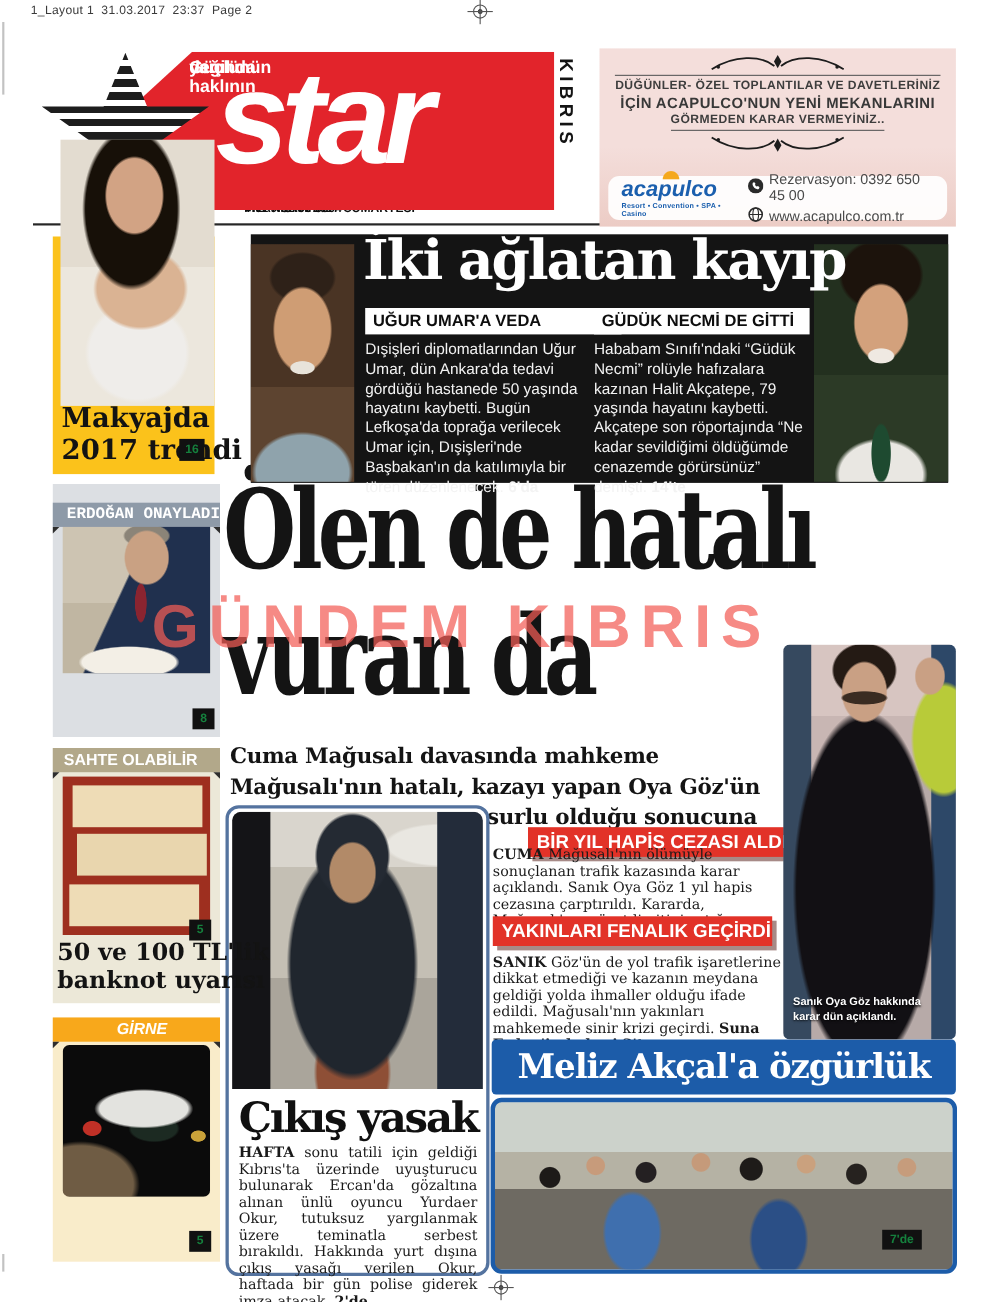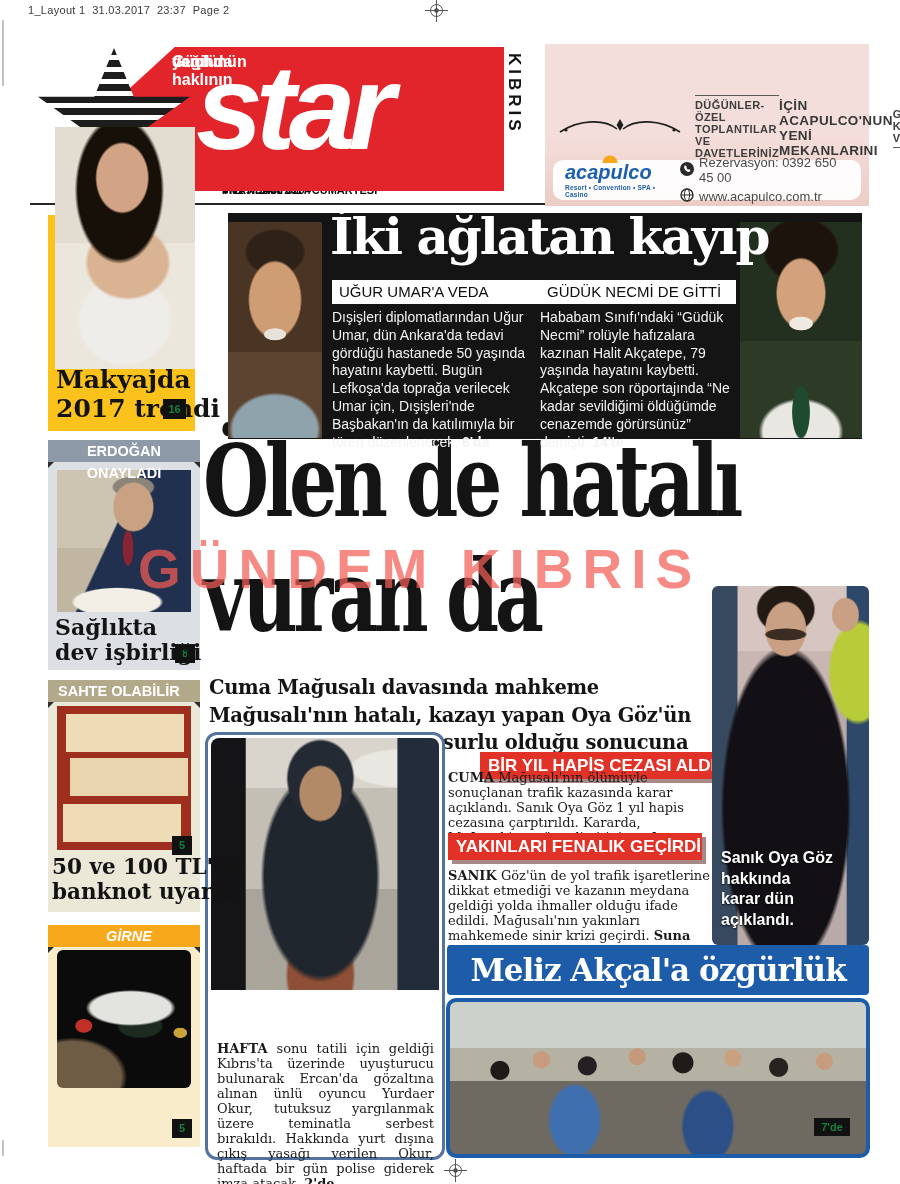--- a/index.html
+++ b/index.html
@@ -33,21 +33,21 @@
   .star-word{left:196px;top:44px;width:304px;color:#fff;font-style:italic;font-weight:bold;
              font-size:120px;line-height:1.05;letter-spacing:-7px;z-index:2;}
   .kibris{left:504px;top:53px;height:134px;writing-mode:vertical-rl;text-orientation:mixed;
           font-weight:bold;font-size:17px;letter-spacing:4px;color:#131313;}
   .dateline{left:222px;top:184px;width:323px;display:flex;justify-content:space-between;
             font-weight:bold;font-size:11px;color:#101010;white-space:nowrap;}
 
   
   .ad-box{left:545px;top:44px;width:324px;height:162px;box-sizing:border-box;
           background:linear-gradient(180deg,#f4dedb 0 55%,#ecccc5);
-          display:flex;flex-direction:row;align-items:center;padding-top:3px;}
+          display:flex;flex-direction:column;align-items:center;padding-top:3px;}
   .ad-orn{height:20px;margin-top:1px;}
   .orn-flip{transform:scaleY(-1);}
   .ad-l1{font-size:11px;font-weight:bold;color:#3d3d3d;letter-spacing:.4px;border-top:1px solid #5a5a5a;padding-top:3px;}
   .ad-l2{font-size:13.5px;font-weight:bold;color:#383838;letter-spacing:.4px;margin-top:2px;}
   .ad-l3{font-size:11px;font-weight:bold;color:#3d3d3d;letter-spacing:.4px;margin-top:2px;
          border-bottom:1px solid #5a5a5a;padding-bottom:3px;}
   .ad-strip{left:8px;right:8px;bottom:6px;height:40px;background:rgba(255,255,255,.93);
             border-radius:10px;display:flex;align-items:center;gap:14px;padding:0 12px;box-sizing:border-box;}
   .acapulco-logo{position:relative;font-style:italic;font-weight:bold;font-size:20px;color:#1b5fae;line-height:1;}
   .acapulco-sun{position:absolute;width:18px;height:9px;top:-8px;left:36px;
@@ -68,21 +68,21 @@
       radial-gradient(50px 40px at 50% 96%,#8fa3ac 0 84%,transparent 92%),
       linear-gradient(180deg,#4a3424 0 60%,#5d4430 60%);}
   .obit-photo-r{left:740px;top:222px;width:122px;height:216px;z-index:2;
     background:
       radial-gradient(14px 8px at 50% 47%,#efe9e2 0 80%,transparent 90%),
       radial-gradient(28px 40px at 50% 33%,#d3a17c 0 84%,transparent 90%),
       radial-gradient(42px 36px at 50% 13%,#1c130c 0 84%,transparent 92%),
       radial-gradient(10px 30px at 50% 88%,#1e4a30 0 84%,transparent 92%),
       radial-gradient(46px 36px at 50% 97%,#e9e7e2 0 82%,transparent 92%),
       linear-gradient(180deg,#23301f 0 55%,#2c3a26 55%);}
-  .obit-label{background:#fff;color:#0d0d0d;font-weight:normal;font-size:15px;height:20px;line-height:20px;
+  .obit-label{background:#fff;color:#0d0d0d;font-weight:bold;font-size:15px;height:20px;line-height:20px;
               padding:2px 7px;box-sizing:content-box;white-space:nowrap;z-index:2;}
   .obit-label1{left:332px;top:280px;width:219px;}
   .obit-label2{left:540px;top:280px;width:182px;}
   .obit-body{color:#f3f3f3;font-size:14px;line-height:17.8px;z-index:2;}
   .obit-body1{left:332px;top:309px;width:204px;}
   .obit-body2{left:540px;top:309px;width:198px;}
   .bold{font-weight:bold;}
 
   
   .hl{font-family:"DejaVu Serif",serif;font-weight:bold;color:#141414;font-size:100px;line-height:1;
@@ -99,21 +99,21 @@
     background:
       radial-gradient(24px 7px at 47% 13.5%,#3a2c22 0 80%,transparent 90%),
       radial-gradient(24px 32px at 47% 12%,#c9a084 0 82%,transparent 88%),
       radial-gradient(33px 28px at 47% 6.5%,#241a14 0 84%,transparent 90%),
       radial-gradient(70px 175px at 47% 62%,#121014 0 88%,transparent 93%),
       radial-gradient(16px 20px at 85% 8%,#c9a084 0 80%,transparent 88%),
       radial-gradient(34px 60px at 93% 24%,#b8cb39 0 80%,transparent 88%),
       linear-gradient(90deg,#36495f 0 16%,transparent 16.5%),
       linear-gradient(270deg,#2d4868 0 14%,transparent 14.5%),
       linear-gradient(180deg,#d7c5c1 0 18%,#c8b6b3 18% 32%,#b7aaa8 32%);}
-  .oya-caption{left:9px;bottom:14px;color:#fff;font-weight:bold;font-size:16px;line-height:1.3;
+  .oya-caption{left:9px;bottom:14px;color:#fff;font-weight:bold;font-size:10px;line-height:1.3;
                text-shadow:0 1px 2px rgba(0,0,0,.85);}
   .oya-caption span{display:block;}
 
   
   .red-label{background:#e23228;color:#fff;font-weight:bold;font-size:17px;height:23px;line-height:23px;
              padding:2px 8px;box-shadow:4px 4px 0 rgba(80,22,16,.5);white-space:nowrap;}
   .rl1{left:448px;top:752px;width:250px;margin-left:32px;}
   .rl2{left:448px;top:833px;width:238px;}
   .story-body{font-family:"DejaVu Serif",serif;font-size:13px;line-height:15px;color:#1a1a1a;}
   .sb1{left:448px;top:770px;width:268px;}
@@ -130,21 +130,21 @@
       radial-gradient(circle 10px at 33% 42%,#242022 0 9px,transparent 10px),
       radial-gradient(circle 9px at 45% 36%,#c59a7a 0 8px,transparent 9px),
       radial-gradient(circle 11px at 56% 40%,#1e1b19 0 10px,transparent 11px),
       radial-gradient(circle 9px at 68% 37%,#caa17e 0 8px,transparent 9px),
       radial-gradient(circle 10px at 79% 43%,#26221f 0 9px,transparent 10px),
       radial-gradient(circle 9px at 90% 39%,#c69c7c 0 8px,transparent 9px),
       radial-gradient(30px 42px at 30% 78%,#3f6fae 0 80%,transparent 90%),
       radial-gradient(30px 42px at 62% 82%,#2b4f86 0 80%,transparent 90%),
       linear-gradient(180deg,#ccd2cb 0 30%,#b5b2a4 30% 52%,#6e6a62 52%);}
   .page-badge{background:#111;color:#15803d;font-weight:bold;font-size:11px;text-align:center;}
-  .protest-badge{right:16px;bottom:18px;width:36px;height:18px;line-height:18px;}
+  .protest-badge{right:28px;bottom:18px;width:36px;height:18px;line-height:18px;}
 
   
   .exit-box{left:205px;top:732px;width:240px;height:428px;border:3px solid #54739f;border-radius:12px;
             background:#fff;box-sizing:border-box;}
   .exit-photo{left:3px;top:3px;width:228px;height:252px;border-radius:8px 8px 0 0;
     background:
       radial-gradient(26px 34px at 48% 22%,#b28a68 0 78%,transparent 84%),
       radial-gradient(40px 46px at 48% 16%,#242a33 0 80%,transparent 86%),
       radial-gradient(65px 115px at 48% 55%,#20262e 0 86%,transparent 92%),
       radial-gradient(40px 60px at 48% 94%,#8e4f36 0 80%,transparent 88%),
@@ -171,21 +171,21 @@
     background:
       radial-gradient(30px 40px at 48% 21%,#d2a384 0 84%,transparent 90%),
       radial-gradient(52px 86px at 46% 26%,#171008 0 80%,transparent 86%),
       radial-gradient(48px 42px at 52% 56%,#dab393 0 82%,transparent 90%),
       radial-gradient(52px 50px at 50% 80%,#efedea 0 84%,transparent 92%),
       linear-gradient(180deg,#e3dcd0 0 48%,#ece7dd 48%);}
   .makeup-title{left:56px;top:366px;font-size:25px;}
   .makeup-badge{left:163px;top:399px;width:23px;height:20px;line-height:20px;z-index:6;}
 
   .erdogan-box{left:48px;top:440px;width:152px;height:230px;background:#dcdfe3;}
-  .erdogan-ribbon{left:48px;top:440px;width:152px;background:#8e9aa8;text-align:center;}
+  .erdogan-ribbon{left:48px;top:457px;width:152px;background:#8e9aa8;text-align:right;font-family:Liberation Mono, monospace;}
   .erdogan-photo{left:57px;top:470px;width:134px;height:142px;
     background:
       radial-gradient(23px 28px at 57% 26%,#c9a183 0 84%,transparent 90%),
       radial-gradient(24px 12px at 57% 12%,#8b8478 0 82%,transparent 90%),
       radial-gradient(6px 20px at 53% 55%,#8a2430 0 84%,transparent 92%),
       radial-gradient(50px 16px at 45% 93%,#f3efe6 0 85%,transparent 92%),
       linear-gradient(115deg,transparent 0 42%,#20304e 43%),
       linear-gradient(180deg,#cdc4b2 0 55%,#c0b6a2 55%);}
   .erdogan-title{left:55px;top:615px;font-size:22px;}
   .erdogan-badge{left:175px;top:644px;width:20px;height:19px;line-height:19px;}
@@ -302,24 +302,20 @@
   <div class="salma-photo" data-name="celebrity-photo"></div>
   <div class="serif-title makeup-title" data-name="makeup-story-title">
     <span>Makyajda</span>
     <span>2017 trendi</span>
   </div>
   <div class="page-badge makeup-badge" data-name="page-number-badge">16</div>
 
   <div class="erdogan-box" data-name="erdogan-story-box"></div>
   <div class="ribbon erdogan-ribbon" data-name="erdogan-story-kicker">ERDOĞAN ONAYLADI</div>
   <div class="erdogan-photo" data-name="erdogan-photo"></div>
-  <div class="serif-title erdogan-title" data-name="erdogan-story-title">
-    <span>Sağlıkta</span>
-    <span>dev işbirliği</span>
-  </div>
   <div class="page-badge erdogan-badge" data-name="page-number-badge">8</div>
 
   <div class="fake-box" data-name="banknote-story-box"></div>
   <div class="ribbon fake-ribbon" data-name="banknote-story-kicker">SAHTE OLABİLİR</div>
   <div class="fake-photo" data-name="banknotes-photo"></div>
   <div class="page-badge fake-badge" data-name="page-number-badge">5</div>
   <div class="serif-title fake-title" data-name="banknote-story-title">
     <span>50 ve 100 TL'lik</span>
     <span>banknot uyarısı</span>
   </div>
@@ -345,20 +341,21 @@
   <div class="story-body sb1" data-name="verdict-story">
     <span class="inl bold">CUMA</span><span class="inl"> Mağusalı'nın ölümüyle sonuçlanan trafik kazasında karar açıklandı. Sanık Oya Göz 1 yıl hapis cezasına çarptırıldı. Kararda, Mağusalı'nın sürat limitini aştığı, kurallara uymadığı belirtildi.</span>
   </div>
   <div class="red-label rl2" data-name="relatives-kicker">YAKINLARI FENALIK GEÇİRDİ</div>
   <div class="story-body sb2" data-name="relatives-story">
     <span class="inl bold">SANIK</span><span class="inl"> Göz'ün de yol trafik işaretlerine dikkat etmediği ve kazanın meydana geldiği yolda ihmaller olduğu ifade edildi. Mağusalı'nın yakınları mahkemede sinir krizi geçirdi. </span><span class="inl bold" data-name="byline-page-ref">Suna Erden'in haberi 3'te</span>
   </div>
 
   <div class="exit-box" data-name="exit-ban-story-box">
     <div class="exit-photo" data-name="suspect-escort-photo"></div>
+    <div class="exit-headline" data-name="exit-ban-headline">Çıkış yasak</div>
     <div class="exit-body" data-name="exit-ban-story">
       <span class="inl bold">HAFTA</span><span class="inl"> sonu tatili için geldiği Kıbrıs'ta üzerinde uyuşturucu bulunarak Ercan'da gözaltına alınan ünlü oyuncu Yurdaer Okur, tutuksuz yargılanmak üzere teminatla serbest bırakıldı. Hakkında yurt dışına çıkış yasağı verilen Okur, haftada bir gün polise giderek imza atacak. </span><span class="inl bold" data-name="page-ref">2'de</span>
     </div>
   </div>
 
   <div class="protest-bar" data-name="protest-headline">Meliz Akçal'a özgürlük eylemi</div>
   <div class="protest-photo" data-name="protest-crowd-photo">
     <div class="page-badge protest-badge" data-name="page-number-badge">7'de</div>
   </div>
 

